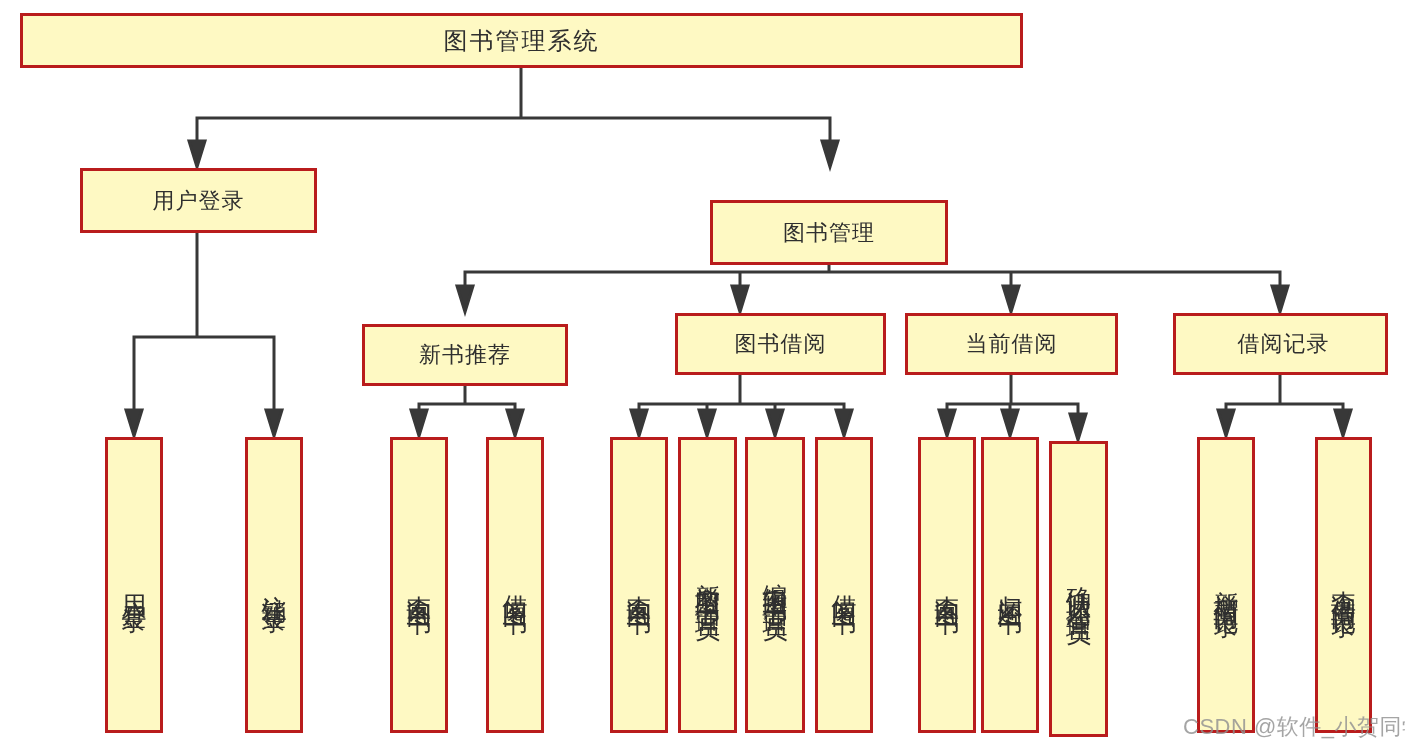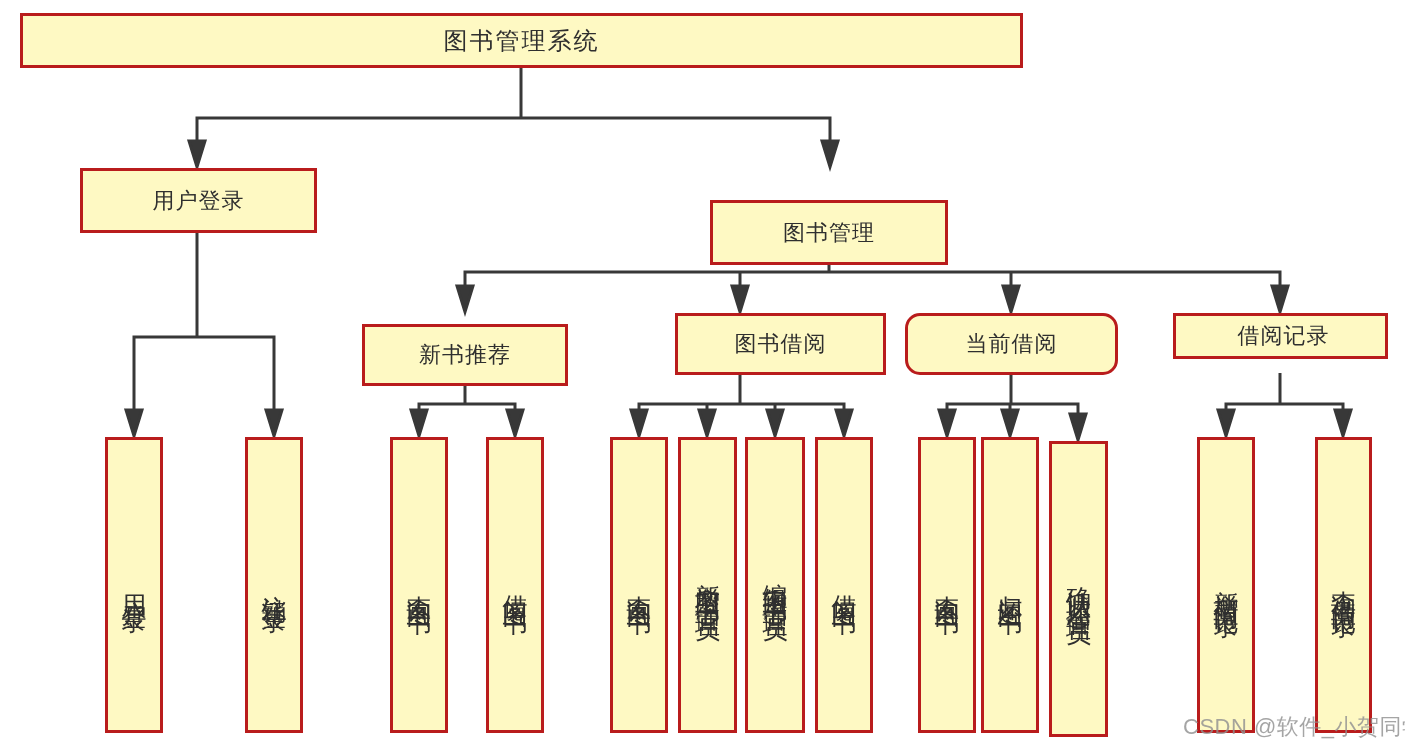--- a/index.html
+++ b/index.html
@@ -115,24 +115,24 @@
   <div class="node branch-box" style="left:710px; top:168px; width:238px; height:65px;margin-top:32px;">
     <span>图书管理</span>
   </div>
 
   <div class="node branch-box" style="left:362px; top:313px; width:206px; height:62px;margin-top:11px;">
     <span>新书推荐</span>
   </div>
   <div class="node branch-box" style="left:635px; top:313px; width:211px; height:62px;margin-left:40px;">
     <span>图书借阅</span>
   </div>
-  <div class="node branch-box" style="left:905px; top:313px; width:213px; height:62px;border-radius:15px;">
+  <div class="node branch-box" style="left:905px; top:313px; width:213px; height:62px;">
     <span>当前借阅</span>
   </div>
-  <div class="node branch-box" style="left:1173px; top:313px; width:215px; height:46px;padding-left:6px;">
+  <div class="node branch-box" style="left:1173px; top:313px; width:215px; height:62px;padding-left:6px;">
     <span>借阅记录</span>
   </div>
 
   <div class="node leaf-box" style="left:105px; top:437px; width:58px; height:296px;">
     <span>用户登录</span>
   </div>
   <div class="node leaf-box" style="left:245px; top:437px; width:58px; height:296px;">
     <span>注销登录</span>
   </div>
 

